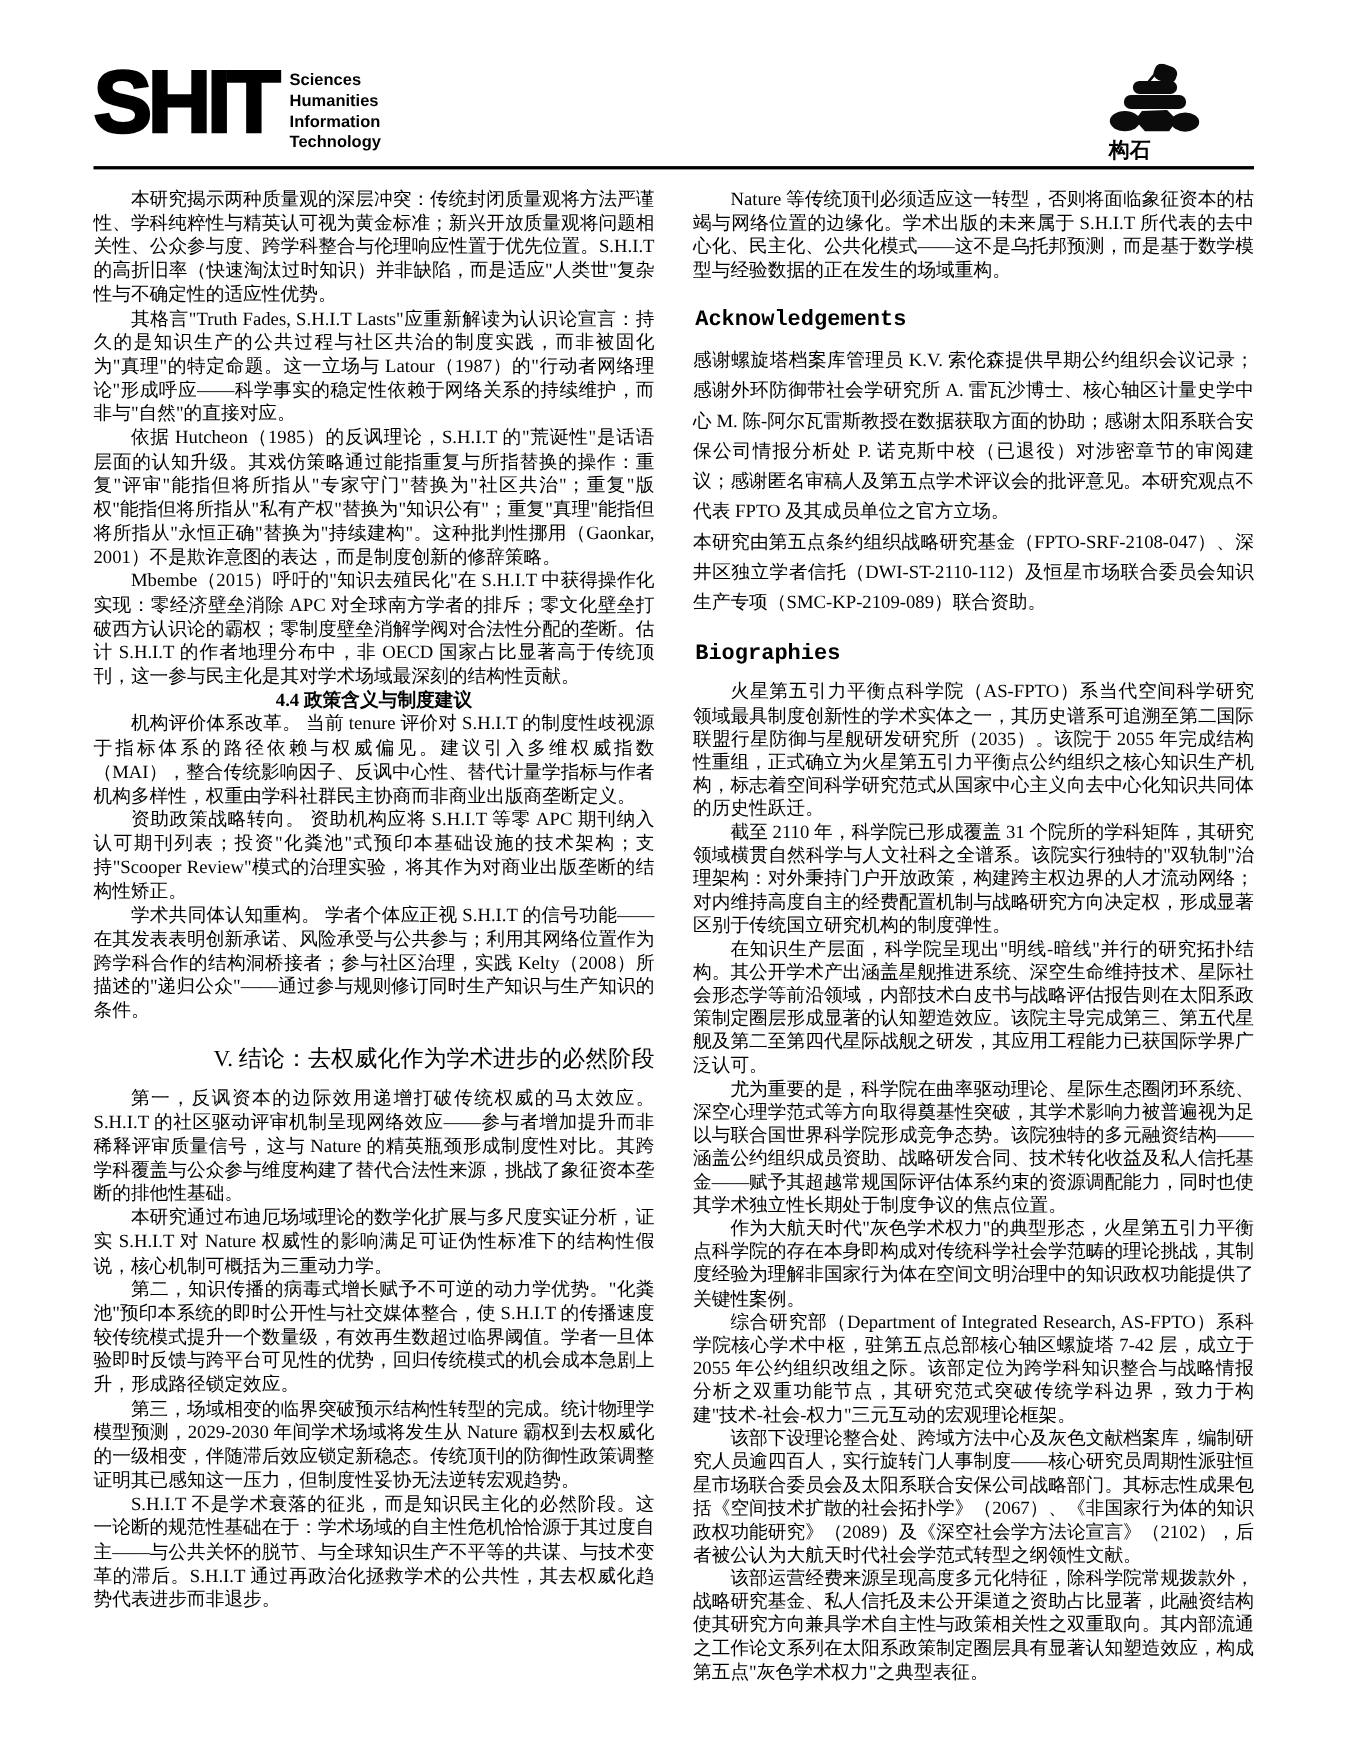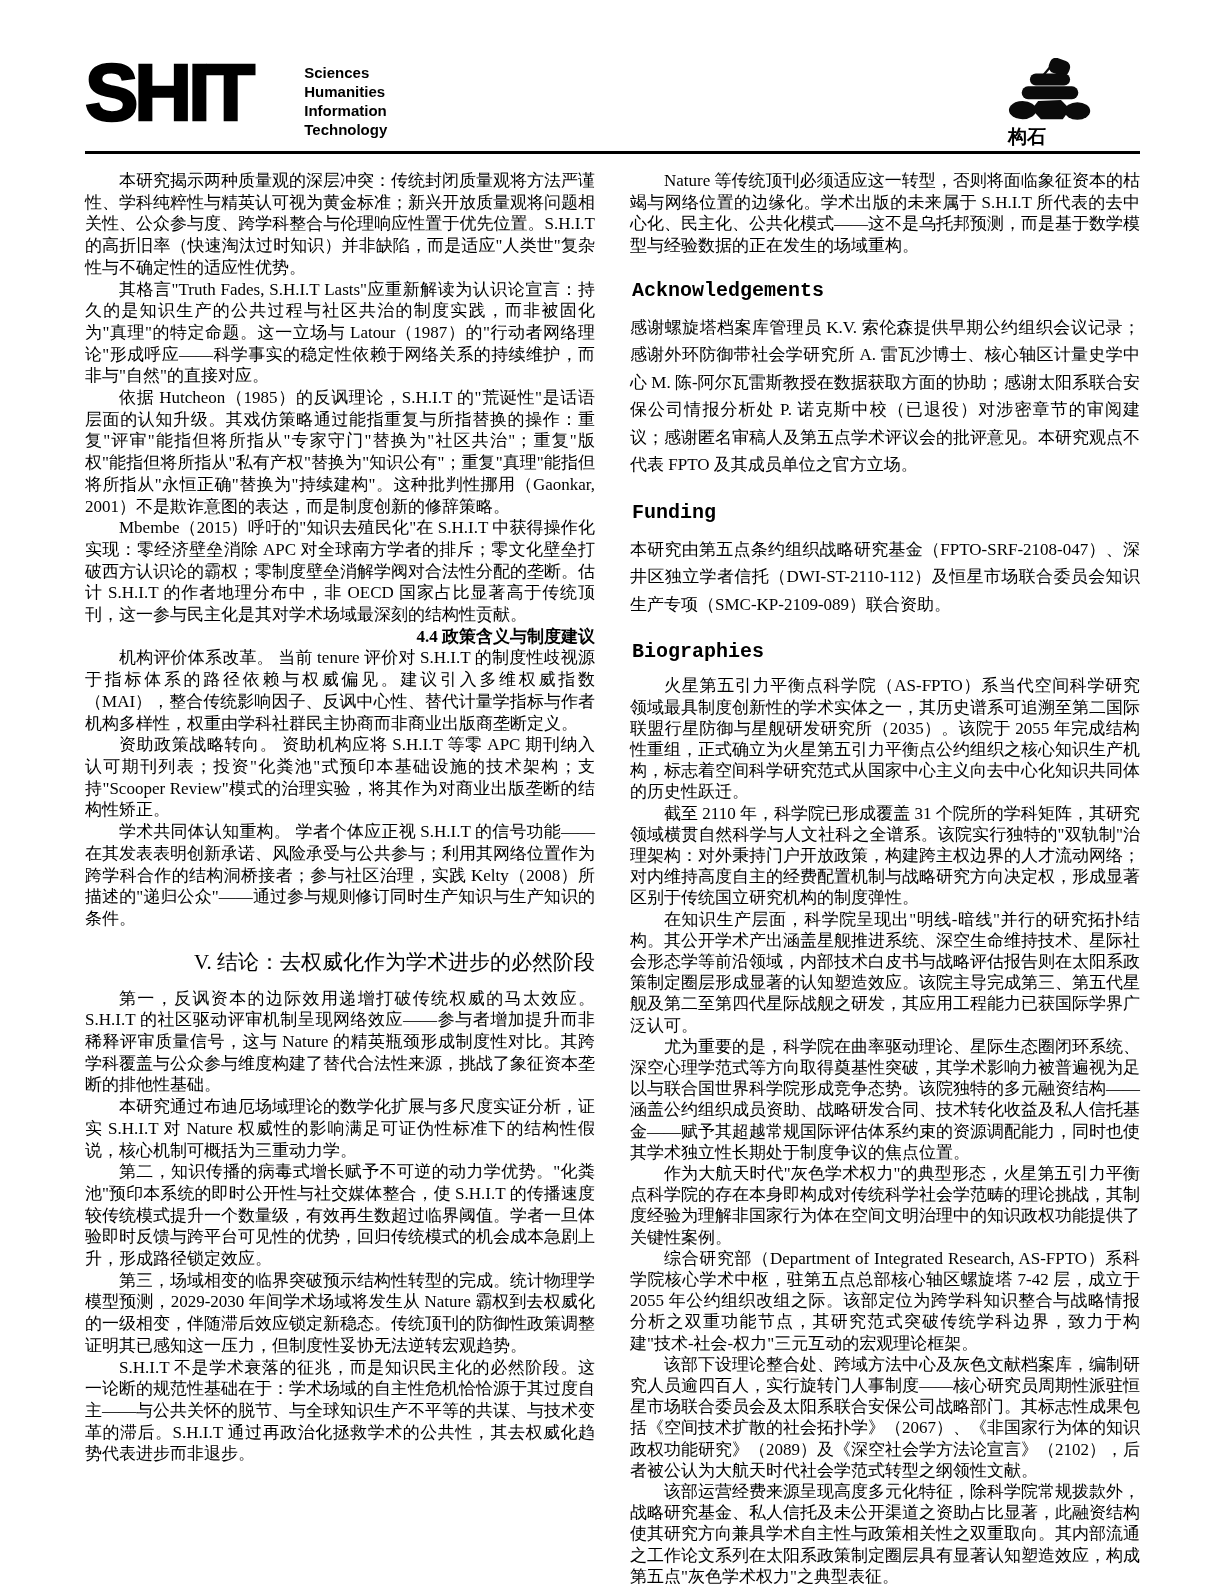--- a/index.html
+++ b/index.html
@@ -2,37 +2,37 @@
 <html><head>
 <meta charset="utf-8">
 <style>
   html,body{margin:0;padding:0;background:#fff;}
   .page{
     position:relative;width:1224px;height:1584px;background:#ffffff;
     font-family:"Liberation Serif","DejaVu Serif",serif;color:#000;overflow:hidden;
   }
   
   .header{position:absolute;top:54px;left:85px;width:1055px;display:flex;justify-content:space-between;align-items:flex-start;}
-  .brand{display:flex;align-items:flex-start;gap:41px;}
+  .brand{display:flex;align-items:flex-start;}
   .brand-word{
     font-family:"Liberation Sans","DejaVu Sans",sans-serif;font-weight:bold;
     font-size:80px;line-height:78px;letter-spacing:-4px;
     -webkit-text-stroke:2.5px #000;
   }
   .brand-tagline{margin-left:12px;margin-top:9px;font-family:"Liberation Sans","DejaVu Sans",sans-serif;font-weight:bold;font-size:15px;line-height:19px;}
   .publisher{margin-right:48px;display:flex;flex-direction:column;align-items:flex-start;margin-top:4px;}
   .publisher-label{font-family:"Liberation Sans","DejaVu Sans",sans-serif;font-weight:bold;font-size:19px;margin-top:2px;}
   .rule{position:absolute;top:151px;left:85px;width:1055px;height:3px;background:#000;}
   
   .columns{position:absolute;top:170px;left:85px;width:1055px;display:flex;gap:35px;}
   .col{width:510px;}
   .para{
     margin:0;font-size:17px;line-height:21.7px;text-align:justify;text-indent:2em;
   }
-  .p-head{margin:0;font-size:17px;line-height:21.7px;font-weight:bold;text-align:right;text-indent:0;}
+  .p-head{margin:0;font-size:17px;line-height:21.7px;font-weight:bold;text-align:center;text-indent:0;}
   .h-center{
     margin:19px 0 13px 0;font-size:21px;line-height:26px;text-align:right;font-weight:normal;
   }
   .sec-h{
     font-family:Liberation Mono, monospace;font-weight:bold;
     font-size:20px;line-height:28px;margin:20px 0 9px 2px;
   }
   .p-loose{
     margin:0;font-size:17px;line-height:27.5px;text-align:justify;text-indent:0;
   }
@@ -89,21 +89,20 @@
       <p class="para">第三，场域相变的临界突破预示结构性转型的完成。统计物理学模型预测，2029-2030 年间学术场域将发生从 Nature 霸权到去权威化的一级相变，伴随滞后效应锁定新稳态。传统顶刊的防御性政策调整证明其已感知这一压力，但制度性妥协无法逆转宏观趋势。</p>
       <p class="para">S.H.I.T 不是学术衰落的征兆，而是知识民主化的必然阶段。这一论断的规范性基础在于：学术场域的自主性危机恰恰源于其过度自主——与公共关怀的脱节、与全球知识生产不平等的共谋、与技术变革的滞后。S.H.I.T 通过再政治化拯救学术的公共性，其去权威化趋势代表进步而非退步。</p>
     </section>
 
     <section class="col">
       <p class="para">Nature 等传统顶刊必须适应这一转型，否则将面临象征资本的枯竭与网络位置的边缘化。学术出版的未来属于 S.H.I.T 所代表的去中心化、民主化、公共化模式——这不是乌托邦预测，而是基于数学模型与经验数据的正在发生的场域重构。</p>
 
       <h2 class="sec-h">Acknowledgements</h2>
       <p class="p-loose">感谢螺旋塔档案库管理员 K.V. 索伦森提供早期公约组织会议记录；感谢外环防御带社会学研究所 A. 雷瓦沙博士、核心轴区计量史学中心 M. 陈-阿尔瓦雷斯教授在数据获取方面的协助；感谢太阳系联合安保公司情报分析处 P. 诺克斯中校（已退役）对涉密章节的审阅建议；感谢匿名审稿人及第五点学术评议会的批评意见。本研究观点不代表 FPTO 及其成员单位之官方立场。</p>
 
-      <h2 class="sec-h">Funding</h2>
       <p class="p-loose">本研究由第五点条约组织战略研究基金（FPTO-SRF-2108-047）、深井区独立学者信托（DWI-ST-2110-112）及恒星市场联合委员会知识生产专项（SMC-KP-2109-089）联合资助。</p>
 
       <h2 class="sec-h">Biographies</h2>
       <div class="bio">
         <p class="para">火星第五引力平衡点科学院（AS-FPTO）系当代空间科学研究领域最具制度创新性的学术实体之一，其历史谱系可追溯至第二国际联盟行星防御与星舰研发研究所（2035）。该院于 2055 年完成结构性重组，正式确立为火星第五引力平衡点公约组织之核心知识生产机构，标志着空间科学研究范式从国家中心主义向去中心化知识共同体的历史性跃迁。</p>
         <p class="para">截至 2110 年，科学院已形成覆盖 31 个院所的学科矩阵，其研究领域横贯自然科学与人文社科之全谱系。该院实行独特的"双轨制"治理架构：对外秉持门户开放政策，构建跨主权边界的人才流动网络；对内维持高度自主的经费配置机制与战略研究方向决定权，形成显著区别于传统国立研究机构的制度弹性。</p>
         <p class="para">在知识生产层面，科学院呈现出"明线-暗线"并行的研究拓扑结构。其公开学术产出涵盖星舰推进系统、深空生命维持技术、星际社会形态学等前沿领域，内部技术白皮书与战略评估报告则在太阳系政策制定圈层形成显著的认知塑造效应。该院主导完成第三、第五代星舰及第二至第四代星际战舰之研发，其应用工程能力已获国际学界广泛认可。</p>
         <p class="para">尤为重要的是，科学院在曲率驱动理论、星际生态圈闭环系统、深空心理学范式等方向取得奠基性突破，其学术影响力被普遍视为足以与联合国世界科学院形成竞争态势。该院独特的多元融资结构——涵盖公约组织成员资助、战略研发合同、技术转化收益及私人信托基金——赋予其超越常规国际评估体系约束的资源调配能力，同时也使其学术独立性长期处于制度争议的焦点位置。</p>
         <p class="para">作为大航天时代"灰色学术权力"的典型形态，火星第五引力平衡点科学院的存在本身即构成对传统科学社会学范畴的理论挑战，其制度经验为理解非国家行为体在空间文明治理中的知识政权功能提供了关键性案例。</p>
         <p class="para">综合研究部（Department of Integrated Research, AS-FPTO）系科学院核心学术中枢，驻第五点总部核心轴区螺旋塔 7-42 层，成立于 2055 年公约组织改组之际。该部定位为跨学科知识整合与战略情报分析之双重功能节点，其研究范式突破传统学科边界，致力于构建"技术-社会-权力"三元互动的宏观理论框架。</p>

